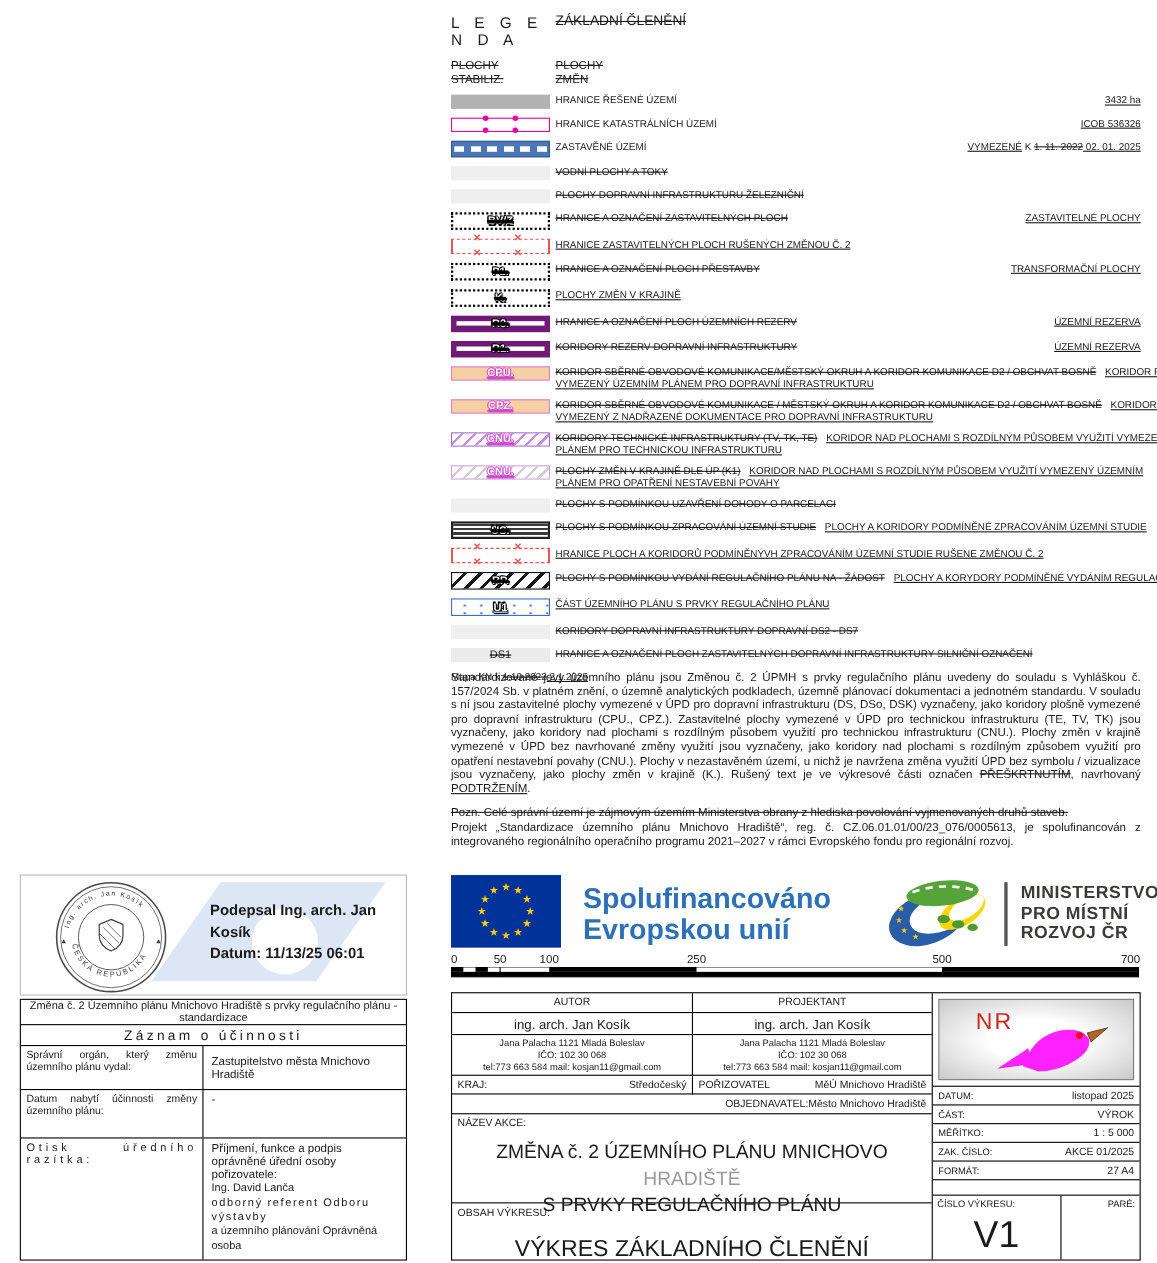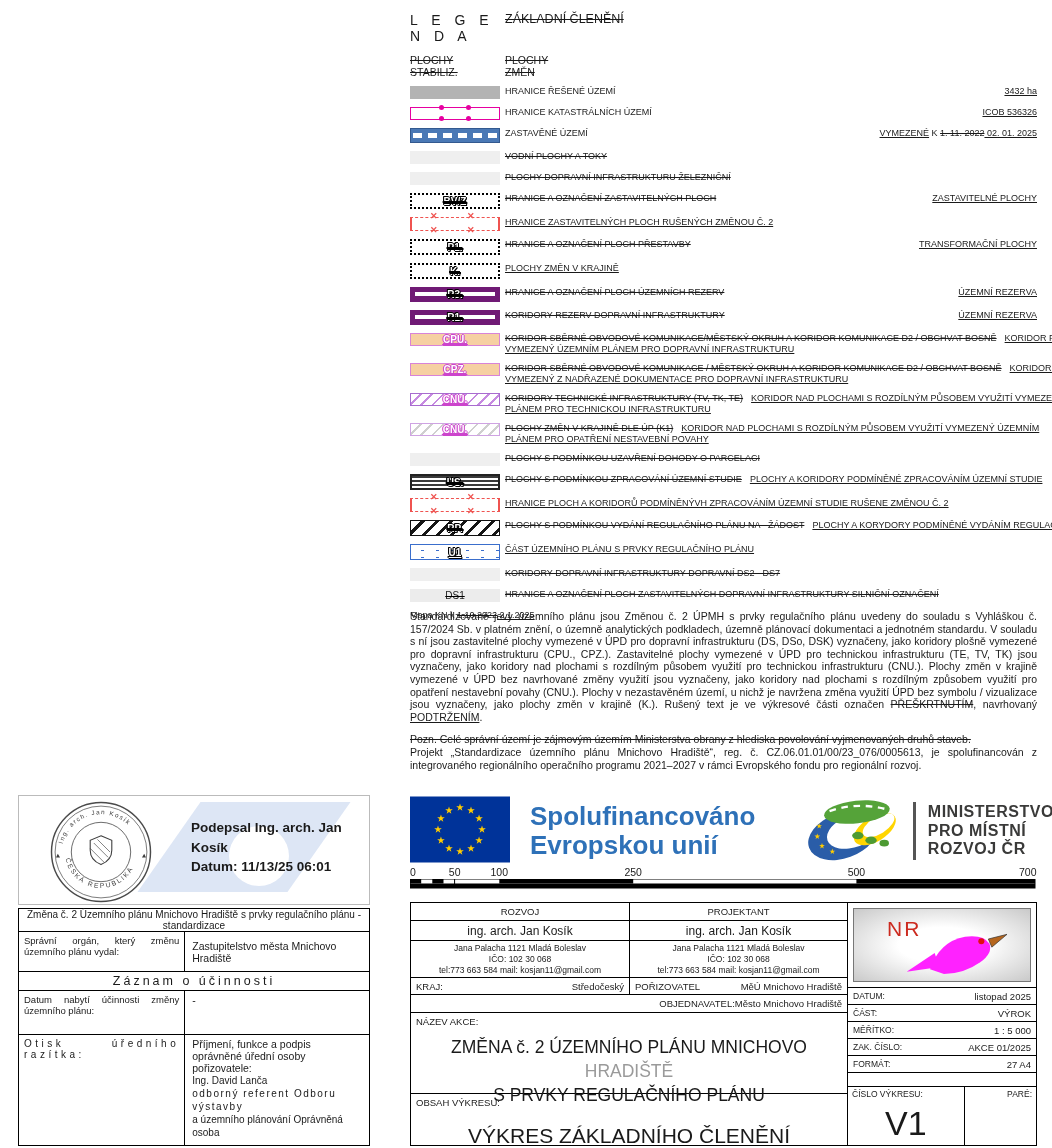--- a/index.html
+++ b/index.html
@@ -462,25 +462,25 @@
     </div>
     <div class="sigtext">
       <div>Podepsal Ing. arch. Jan</div>
       <div>Kosík</div>
       <div>Datum: 11/13/25 06:01</div>
     </div>
   </div>
 
   <div class="rectable">
     <div class="rt-row rt-title">Změna č. 2 Územního plánu Mnichovo Hradiště s prvky regulačního plánu - standardizace</div>
+    <div class="rt-row rt-head">Záznam o účinnosti</div>
     <div class="rt-row rt-cells rt-r1">
       <div class="rt-left">Správní orgán, který změnu územního plánu vydal:</div>
       <div class="rt-right" style="display:flex;align-items:center;">Zastupitelstvo města Mnichovo Hradiště</div>
     </div>
-    <div class="rt-row rt-head">Záznam o účinnosti</div>
     <div class="rt-row rt-cells rt-r2">
       <div class="rt-left">Datum nabytí účinnosti změny územního plánu:</div>
       <div class="rt-right">-</div>
     </div>
     <div class="rt-row rt-cells rt-r3">
       <div class="rt-left rt-otisk">Otisk úředního razítka:</div>
       <div class="rt-right rt-sign">
         <div>Příjmení, funkce a podpis oprávněné úřední osoby pořizovatele:</div>
         <div class="rt-signbottom">
           <div>Ing.  David Lanča</div>
@@ -559,21 +559,21 @@
       <rect x="22.3" y="0" width="11.2" height="4.5" fill="#000"></rect>
       <rect x="89.3" y="0" width="133.9" height="4.5" fill="#000"></rect>
       <rect x="446.4" y="0" width="178.6" height="4.5" fill="#000"></rect>
       <line x1="44.6" y1="0" x2="44.6" y2="9" stroke="#000" stroke-width="1"></line>
     </svg>
   </div>
 
   <div class="tblock">
     <div class="tb-left">
       <div class="tb-2col">
-        <div class="tb-c tb-hrow">ROZVOJ</div>
+        <div class="tb-c tb-hrow">AUTOR</div>
         <div class="tb-c tb-hrow">PROJEKTANT</div>
       </div>
       <div class="tb-2col">
         <div class="tb-c tb-name">ing. arch. Jan Kosík</div>
         <div class="tb-c tb-name">ing. arch. Jan Kosík</div>
       </div>
       <div class="tb-2col">
         <div class="tb-c tb-addr">
           <div>Jana Palacha 1121 Mladá Boleslav</div>
           <div>IČO: 102 30 068</div>

